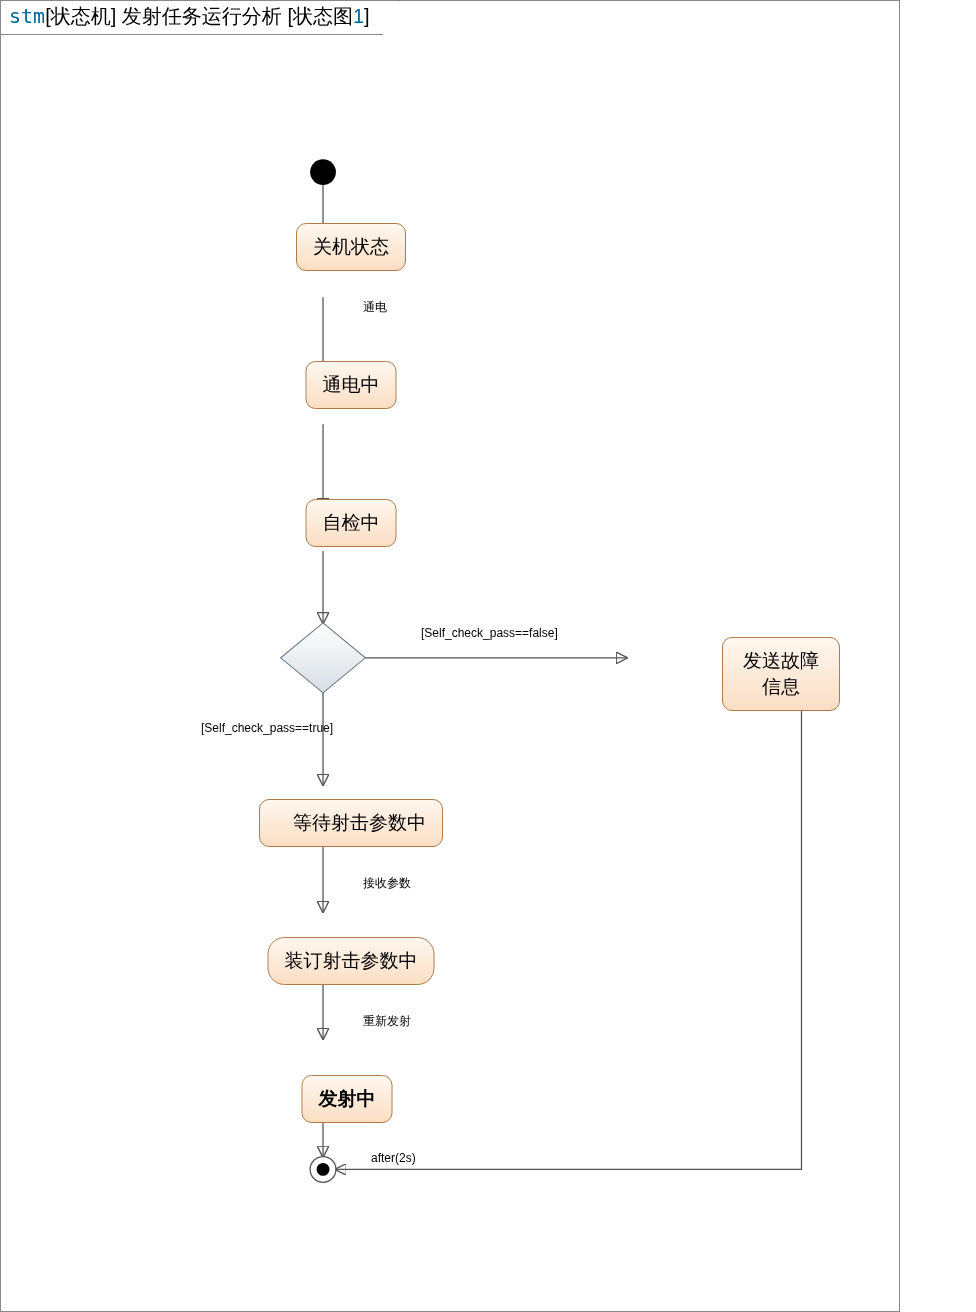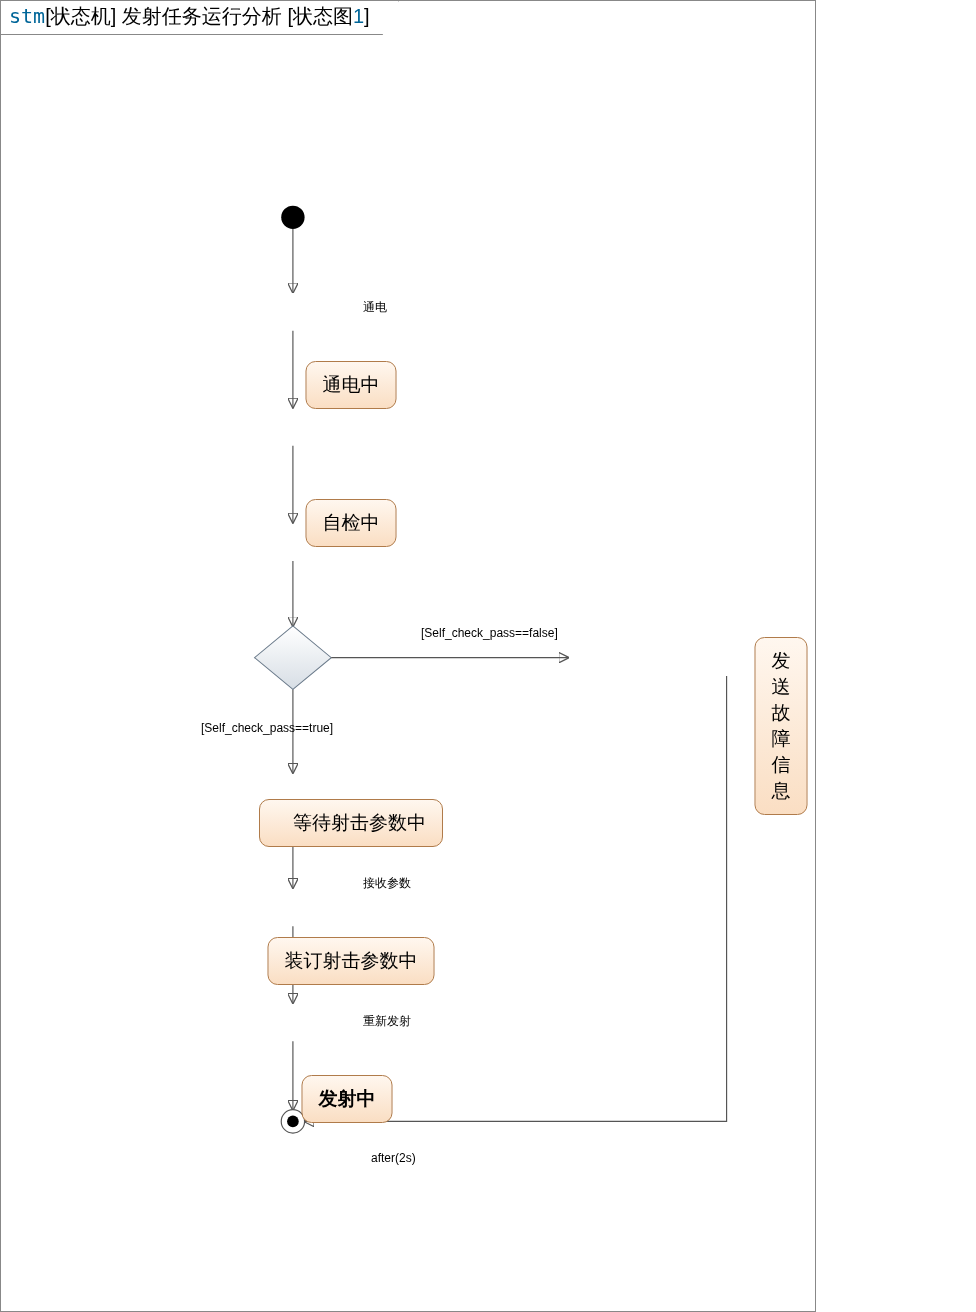--- a/index.html
+++ b/index.html
@@ -1,18 +1,18 @@
 <!DOCTYPE html>
 <html><head>
   <meta charset="utf-8">
   <style>
     * { margin: 0; padding: 0; box-sizing: border-box; }
     body { font-family: "Microsoft YaHei", Arial, sans-serif; font-size: 16px; background: #fff; }
     .frame {
-      width: 816px; height: 1312px; border: 1px solid #888; position: relative; background: #fff;
+      width: 900px; height: 1312px; border: 1px solid #888; position: relative; background: #fff;
     }
     .frame-tab {
       position: absolute; left: 0; top: 0;
       border-right: 1px solid #888; border-bottom: 1px solid #888;
       padding: 2px 28px 4px 8px; font-size: 20px; color: #000;
       background: #fff;
       clip-path: polygon(0 0, 100% 0, calc(100% - 16px) 100%, 0 100%);
     }
     .frame-tab .kw { color: #069; font-family: Consolas, monospace; }
     .frame-tab .num { color: #069; }
@@ -63,24 +63,25 @@
     <line x1="396" y1="658" x2="680" y2="658" stroke="#555" stroke-width="1.4" marker-end="url(#arrow)"></line>
 
     <polyline points="870,680 870,1214 364,1214" fill="none" stroke="#555" stroke-width="1.4" marker-end="url(#arrow)"></polyline>
 
     <g>
       <circle cx="350" cy="1214" r="14" fill="#fff" stroke="#555" stroke-width="1.4"></circle>
       <circle cx="350" cy="1214" r="7" fill="#000"></circle>
     </g>
   </svg>
 
+  <div class="state" style="left:350px; top:222px;">关机状态</div>
   <div class="state" style="left:350px; top:360px;">通电中</div>
   <div class="state" style="left:350px; top:498px;">自检中</div>
   <div class="state" style="left:350px; top:798px;padding-left:33px;">等待射击参数中</div>
-  <div class="state" style="left:350px; top:936px;">装订射击参数中</div>
+  <div class="state" style="left:350px; top:936px;border-radius:17px;">装订射击参数中</div>
   <div class="state" style="left:346px; top:1074px;font-weight:bold;">发射中</div>
   <div class="state" style="left:780px; top:636px;font-family:Liberation Serif, serif;">发送故障信息</div>
 
   <div class="label" style="left:362px; top:298px;">通电</div>
   <div class="label" style="left:362px; top:874px;">接收参数</div>
   <div class="label" style="left:362px; top:1012px;">重新发射</div>
   <div class="label" style="left:370px; top:1150px;">after(2s)</div>
   <div class="label" style="left:200px; top:720px;">[Self_check_pass==true]</div>
   <div class="label" style="left:420px; top:625px;">[Self_check_pass==false]</div>
 </div>

